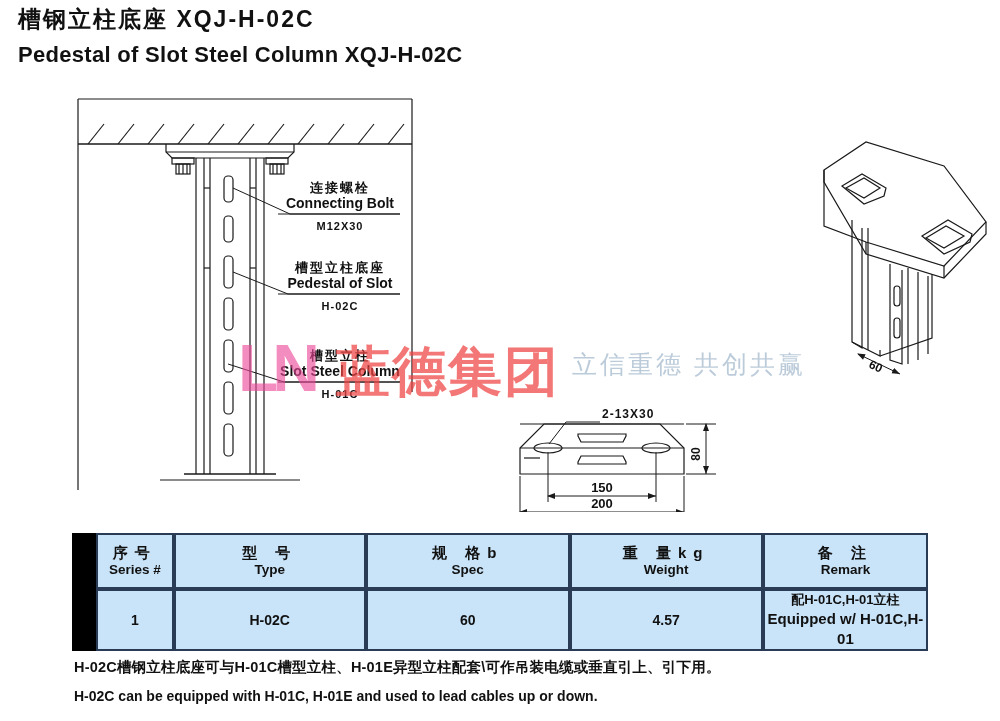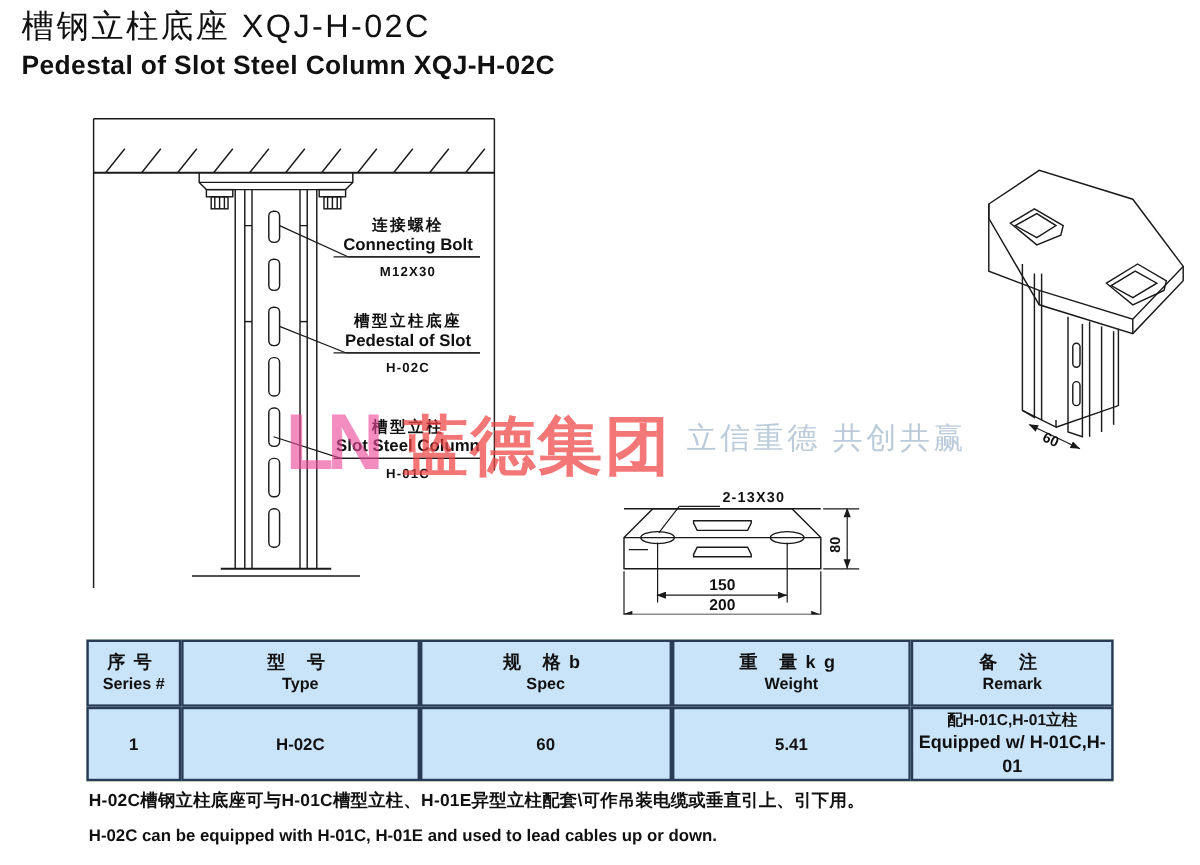--- a/index.html
+++ b/index.html
@@ -6,21 +6,21 @@
   body{
     width:1000px;height:721px;background:#ffffff;
     font-family:"Liberation Sans","DejaVu Sans",sans-serif;
     color:#111;overflow:hidden;position:relative;
   }
   .page{position:relative;width:1000px;height:721px;}
 
   
   #title-cn{
     position:absolute;left:18px;top:4px;
-    font-size:27px;font-weight:normal;letter-spacing:2px;
+    font-size:23px;font-weight:bold;letter-spacing:2px;
     white-space:nowrap;
   }
   #title-en{
     position:absolute;left:18px;top:42px;
     font-size:22px;font-weight:bold;letter-spacing:.3px;
     white-space:nowrap;
   }
 
   
   #drawing{position:absolute;left:0;top:92px;width:859px;height:420px;}
@@ -45,21 +45,22 @@
     position:absolute;left:318px;top:22px;
     font-size:25px;color:#b9c9d8;opacity:.95;letter-spacing:3px;
     white-space:nowrap;
     margin-left:16px;
   }
 
   
   #spec-table{
     position:absolute;left:72px;top:533px;width:856px;
     border-collapse:separate;border-spacing:0;
-    background:#84cc16;
+    background:#000000;
+    padding-left:24px;
   }
   #spec-table td{
     background:#c9e3f8;
     border:2px solid #2a3b55;
     text-align:center;vertical-align:middle;
     padding:0;
   }
   .hd{height:52px;}
   .bd{height:52px;}
   .cn-h{font-size:15px;font-weight:bold;letter-spacing:7px;line-height:1.15;}
@@ -307,21 +308,21 @@
         <td class="bd">
           <div class="cell-v">1</div>
         </td>
         <td class="bd">
           <div class="cell-v">H-02C</div>
         </td>
         <td class="bd">
           <div class="cell-v">60</div>
         </td>
         <td class="bd">
-          <div class="cell-v">5.41</div>
+          <div class="cell-v">4.57</div>
         </td>
         <td class="bd">
           <div class="rm-cn">配H-01C,H-01立柱</div>
           <div class="rm-en">Equipped w/ H-01C,H-01</div>
         </td>
       </tr>
     </tbody>
   </table>
 
   <div id="notes">

